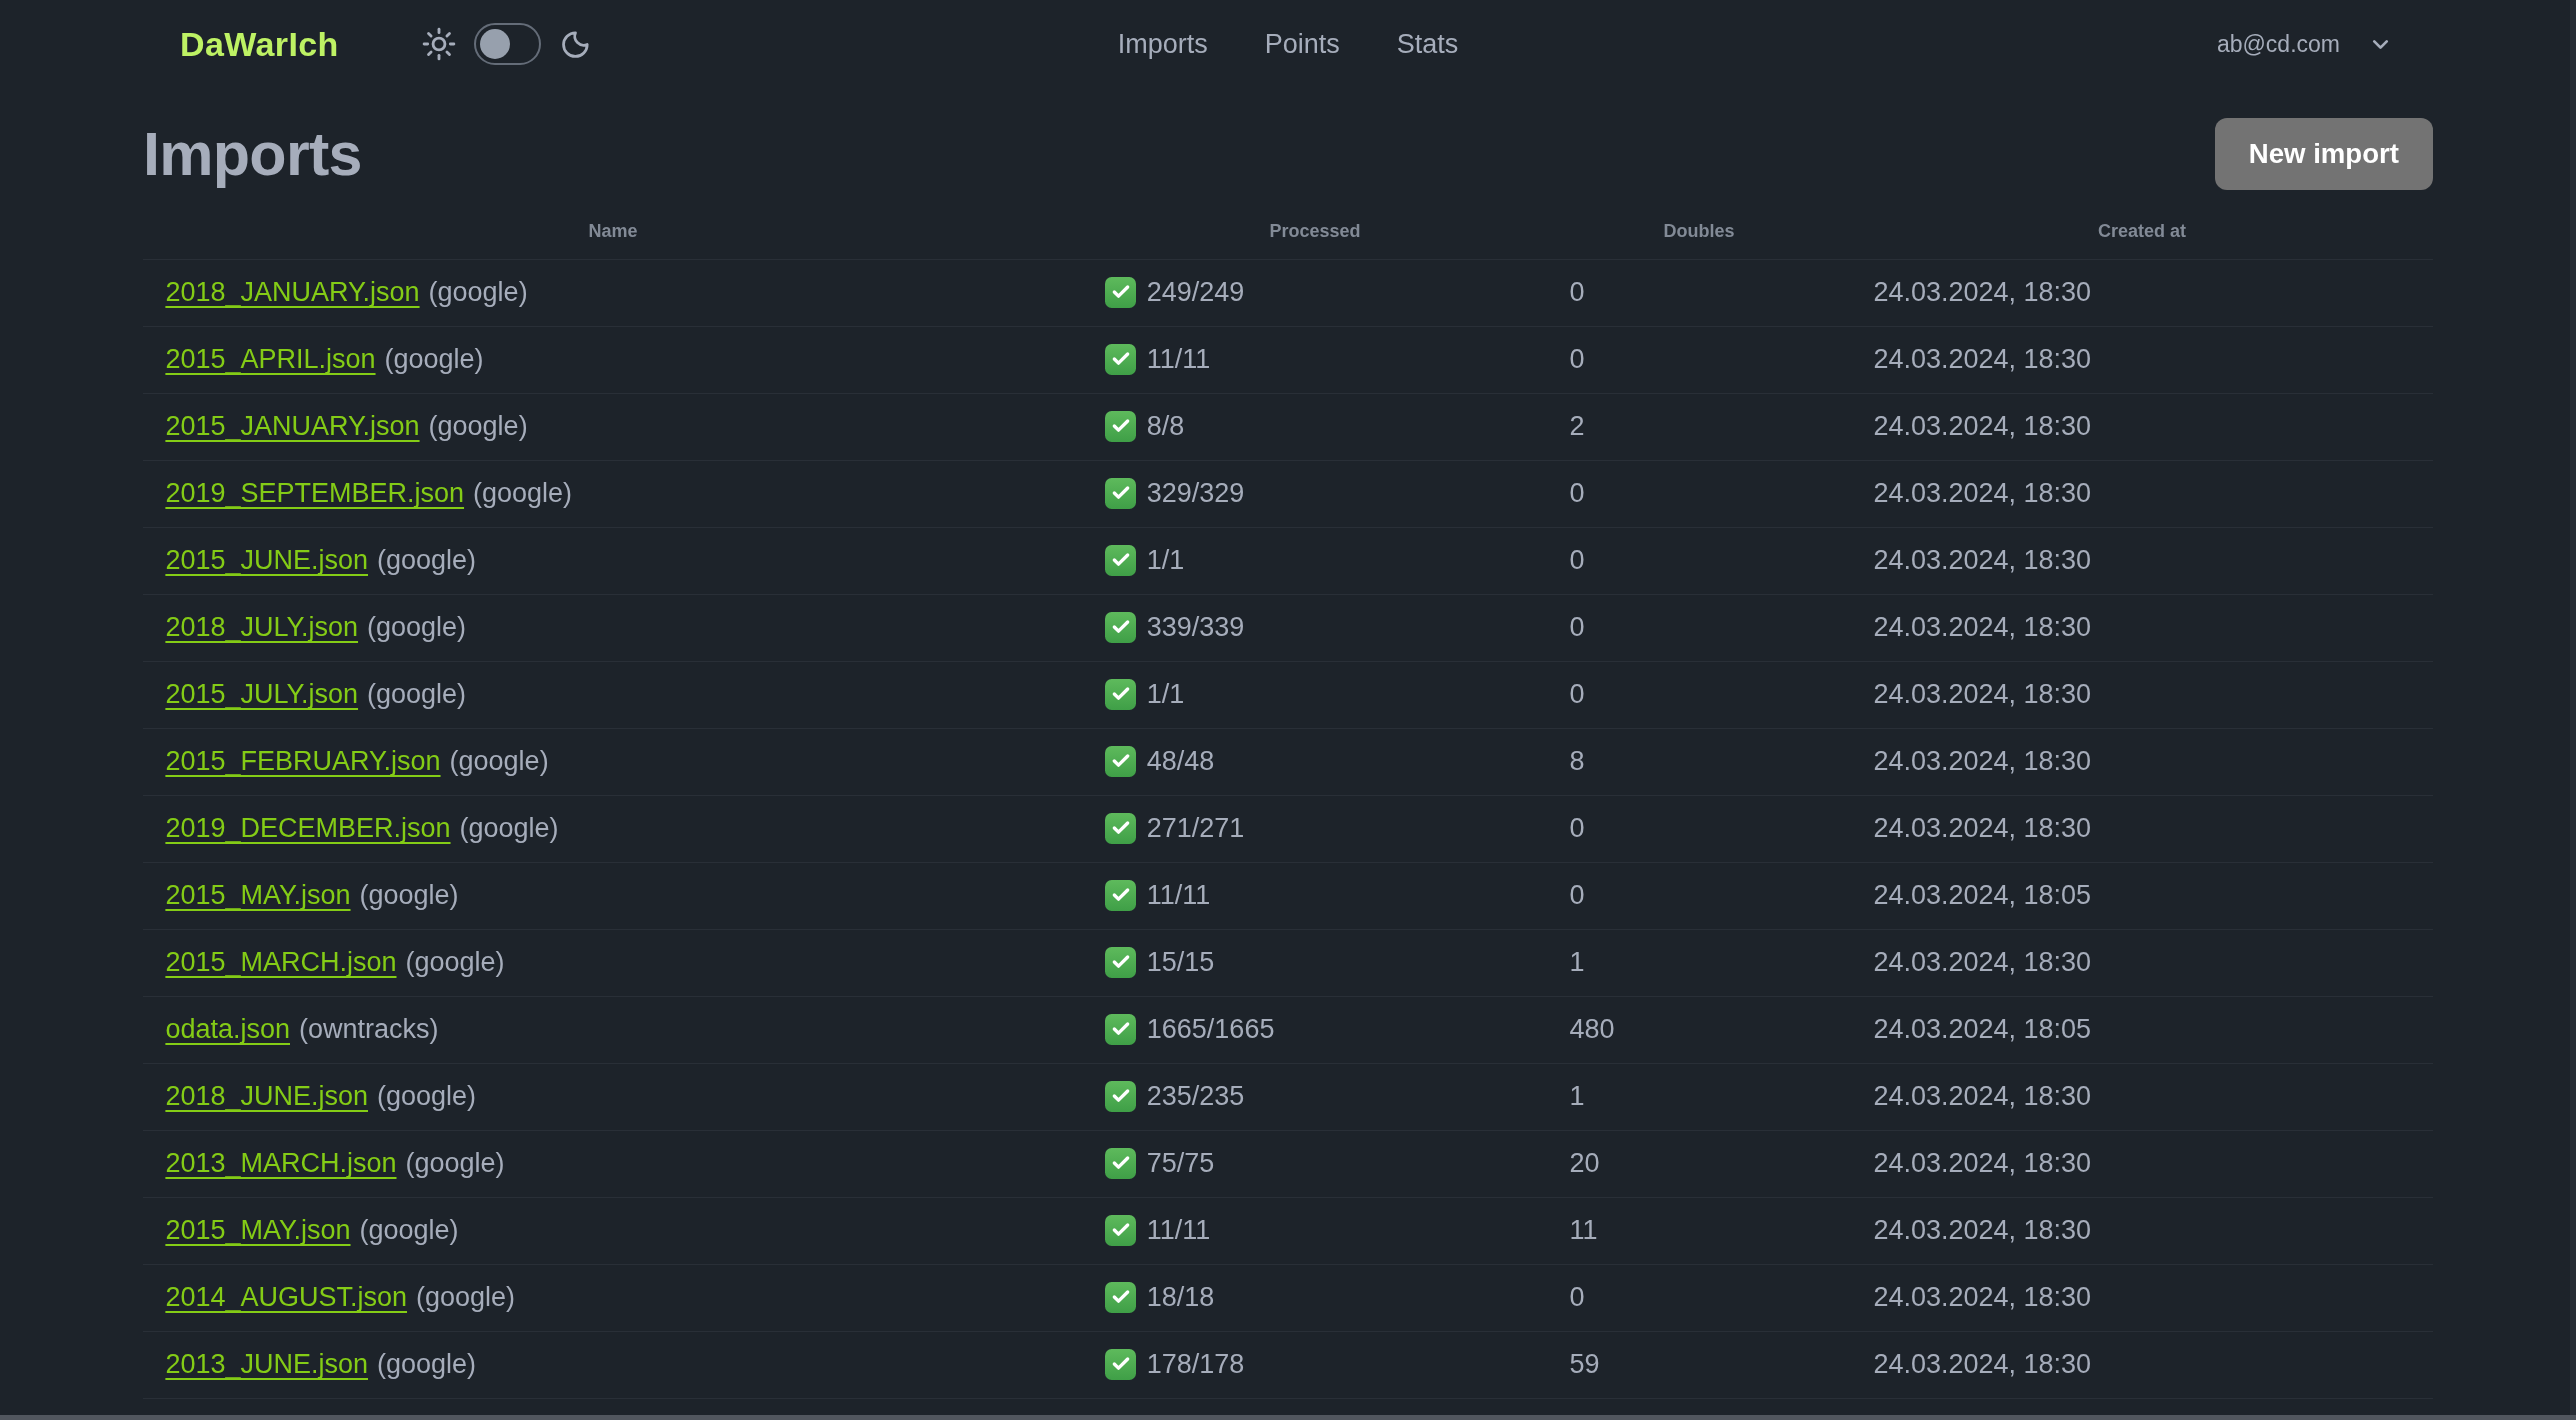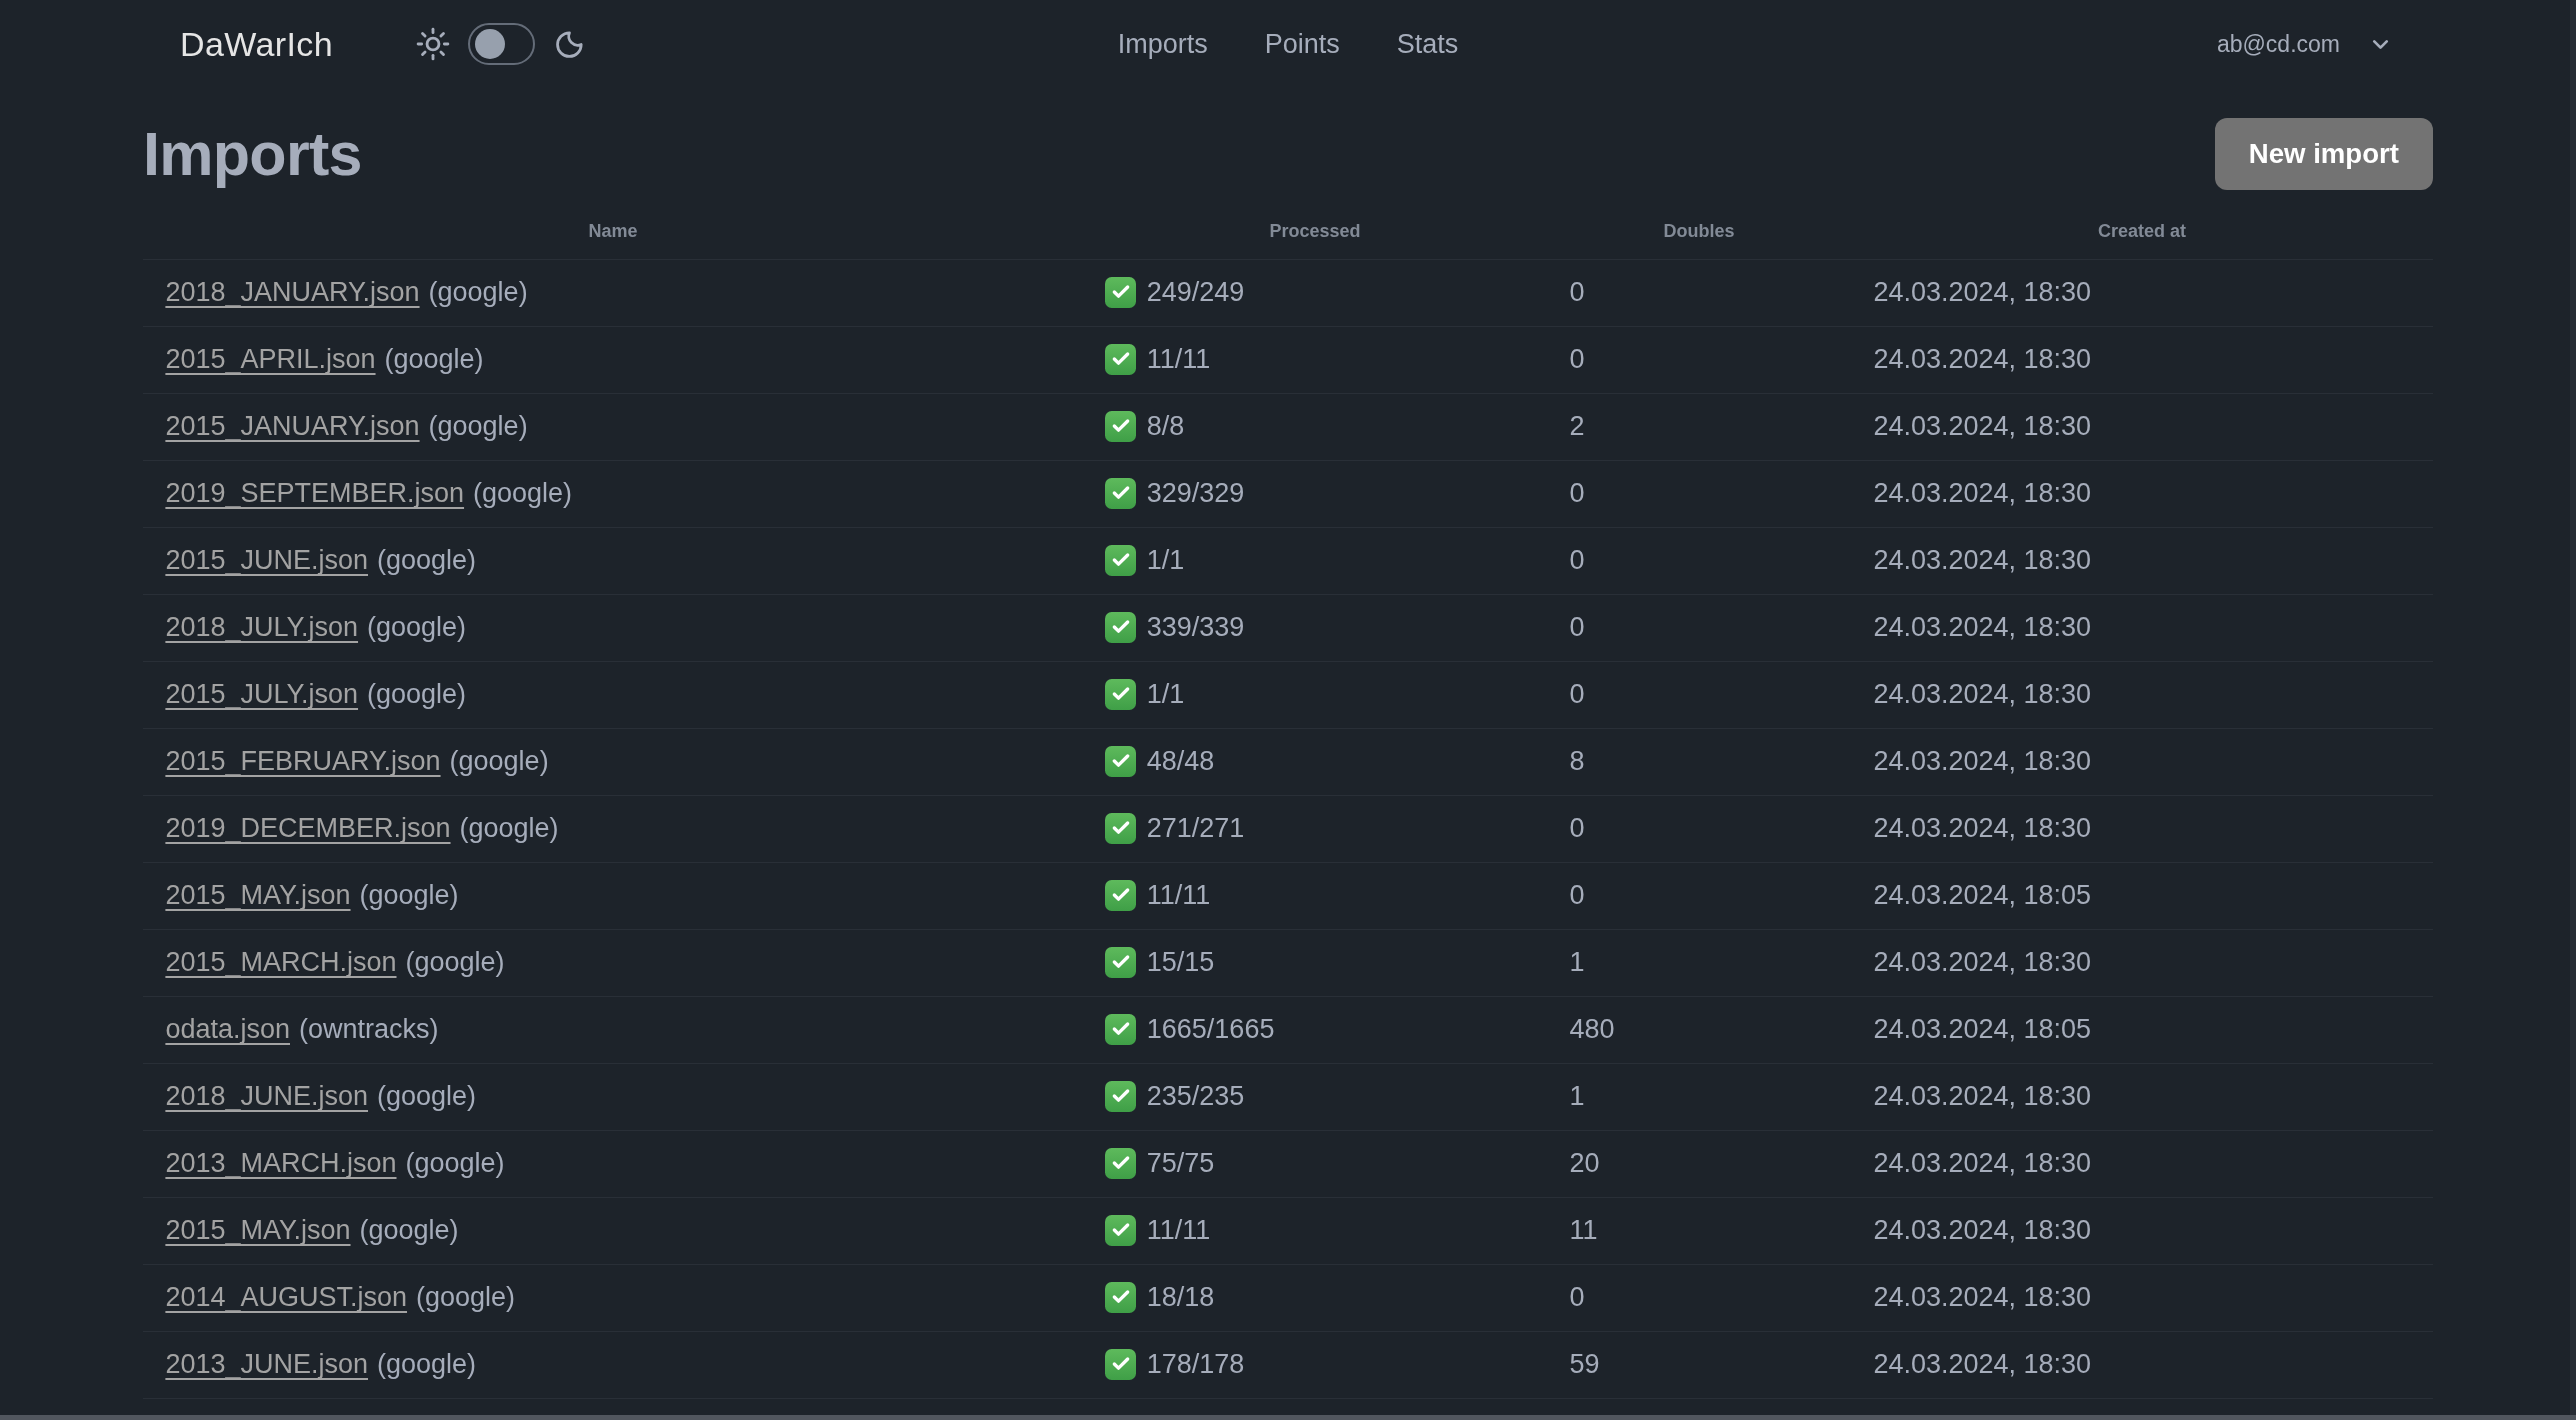--- a/index.html
+++ b/index.html
@@ -11,21 +11,21 @@
     overflow:hidden;
     position:relative;
   }
   
   .navbar{
     height:88px;
     display:flex;align-items:center;
     padding:0 183px 0 180px;
     position:relative;
   }
-  .brand{font-size:34px;font-weight:400;color:#e5e5e5;letter-spacing:0.4px;cursor:pointer;}
+  .brand{font-size:34px;font-weight:700;color:#bef264;letter-spacing:0.4px;cursor:pointer;}
   .theme-toggle{display:flex;align-items:center;gap:18px;margin-left:83px;}
   .icon{display:inline-flex;align-items:center;justify-content:center;}
   .switch{
     width:67px;height:42px;border:2.2px solid #646c78;border-radius:22.4px;
     position:relative;background:transparent;box-sizing:border-box;cursor:pointer;
   }
   .switch .knob{
     position:absolute;left:4.5px;top:3.7px;width:30px;height:30px;border-radius:50%;
     background:#97a0ad;
   }
@@ -51,21 +51,21 @@
     text-align:center;font-size:18px;font-weight:700;color:#828a96;
     padding:12px 22.4px 16.4px 22.4px;
   }
   tbody tr{border-top:1.5px solid rgba(166,173,187,0.09);}
   td{
     font-size:27px;color:#a6adbb;
     padding:0 22.4px;height:67px;box-sizing:border-box;
     vertical-align:middle;white-space:nowrap;overflow:hidden;
   }
   .file-link{
-    color:#a3a3a3;text-decoration:underline;
+    color:#84cc16;text-decoration:underline;
     text-decoration-thickness:1.5px;text-underline-offset:5.2px;
     cursor:pointer;
   }
   .source{margin-left:9px;margin-top:18px;}
   .processed{display:inline-flex;align-items:center;gap:10.4px;}
   .check{
     width:31px;height:31px;border-radius:6.7px;
     background:linear-gradient(180deg,#5eba5c,#3f9f47);
     display:inline-flex;align-items:center;justify-content:center;
     flex:0 0 auto;

